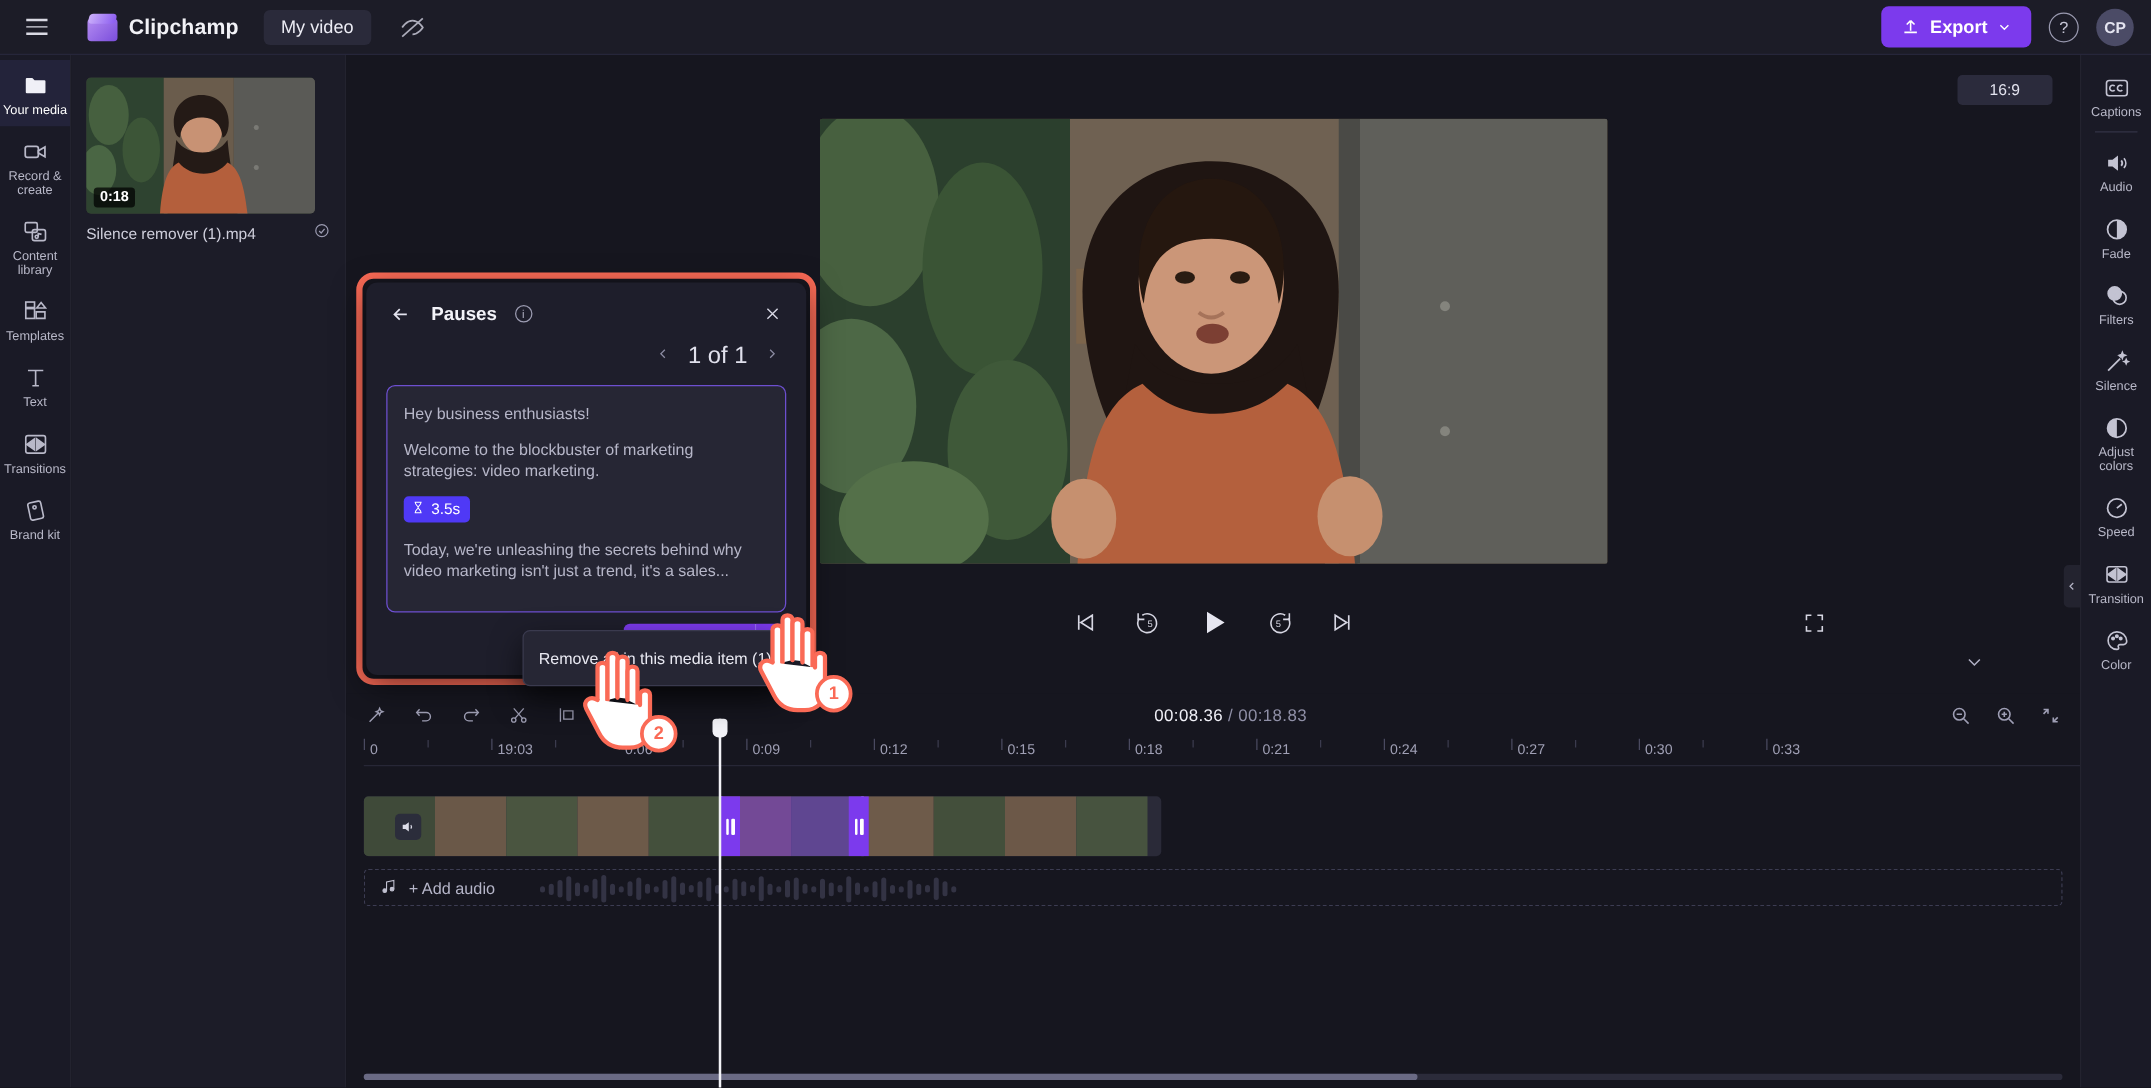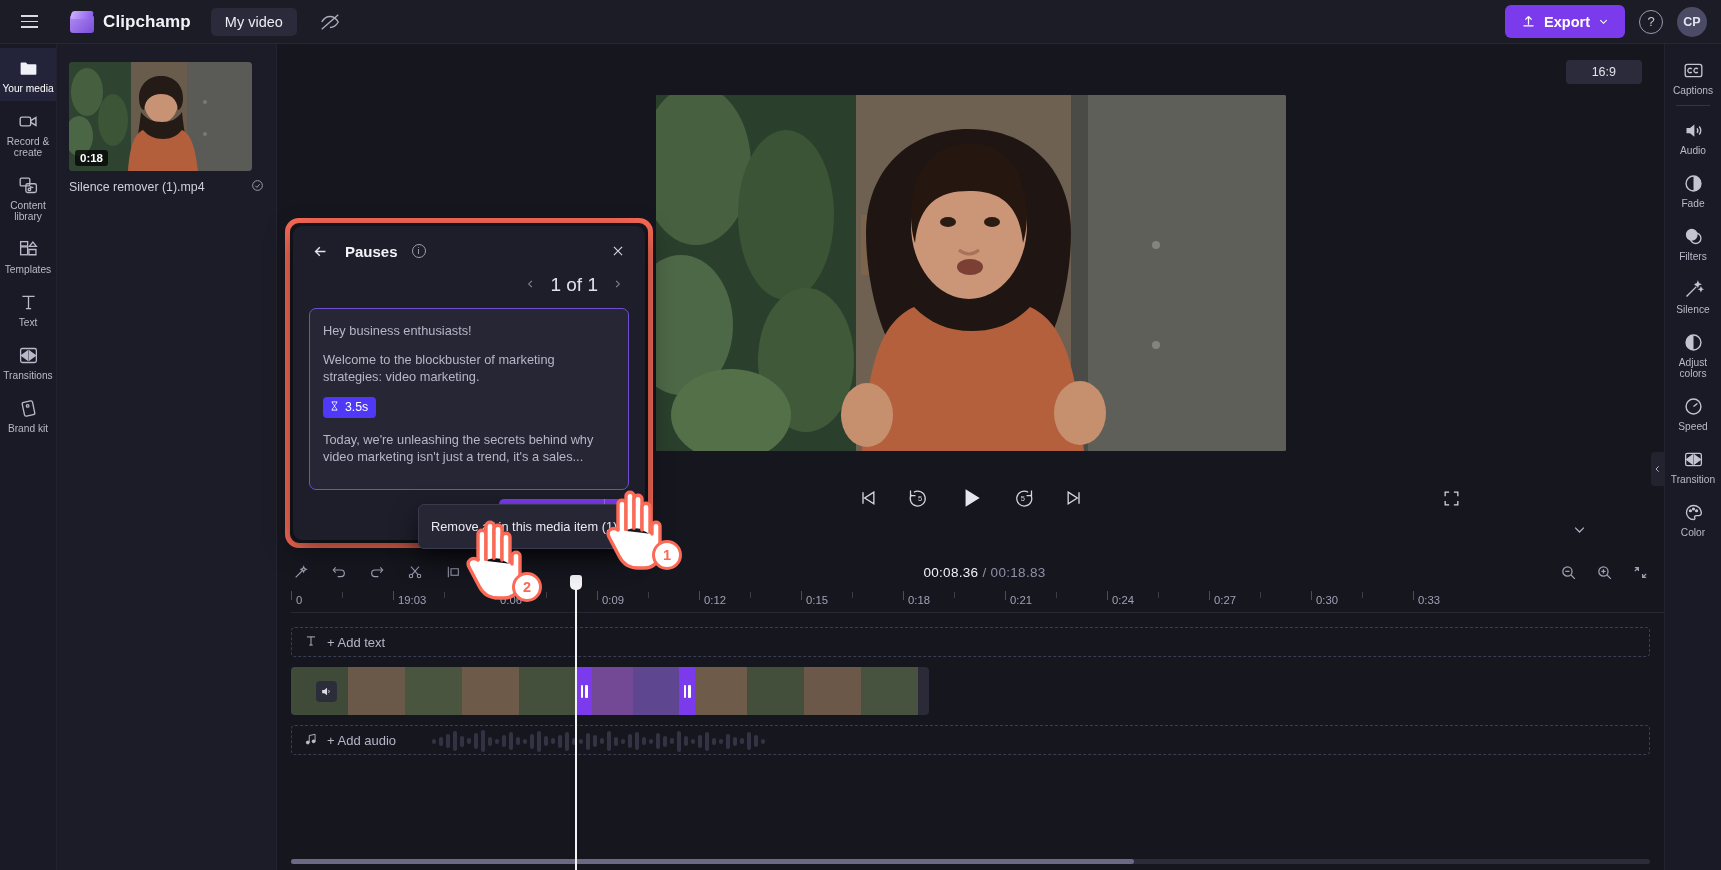--- a/index.html
+++ b/index.html
@@ -691,28 +691,20 @@
       <div class="tick minor" style="left:1071px">
           <span class="line"></span>
         </div>
       <div class="tick" style="left:1122px">
           <span class="line"></span>
           <span class="lab">0:33</span>
         </div>
     </div>
 
     <div class="tracks">
-      <div class="track-addtext">
-        <span>
-          <svg width="14" height="14" viewBox="0 0 24 24" fill="none" stroke="#c0c0d0" stroke-width="1.5">
-              <path d="M5 5h14M12 5v14M9 19h6"></path>
-            </svg>
-        </span>
-        <span>+ Add text</span>
-      </div>
 
       <div class="track-clip">
         <div class="tc-frame" style="background:#3f4a39"></div>
         <div class="tc-frame" style="background:#6a5848"></div>
         <div class="tc-frame" style="background:#4a5540"></div>
         <div class="tc-frame" style="background:#6d5a49"></div>
         <div class="tc-frame" style="background:#44503c"></div>
         <div class="tc-frame" style="background:#6b5747"></div>
         <div class="tc-frame" style="background:#46523e"></div>
         <div class="tc-frame" style="background:#6e5b4a"></div>

